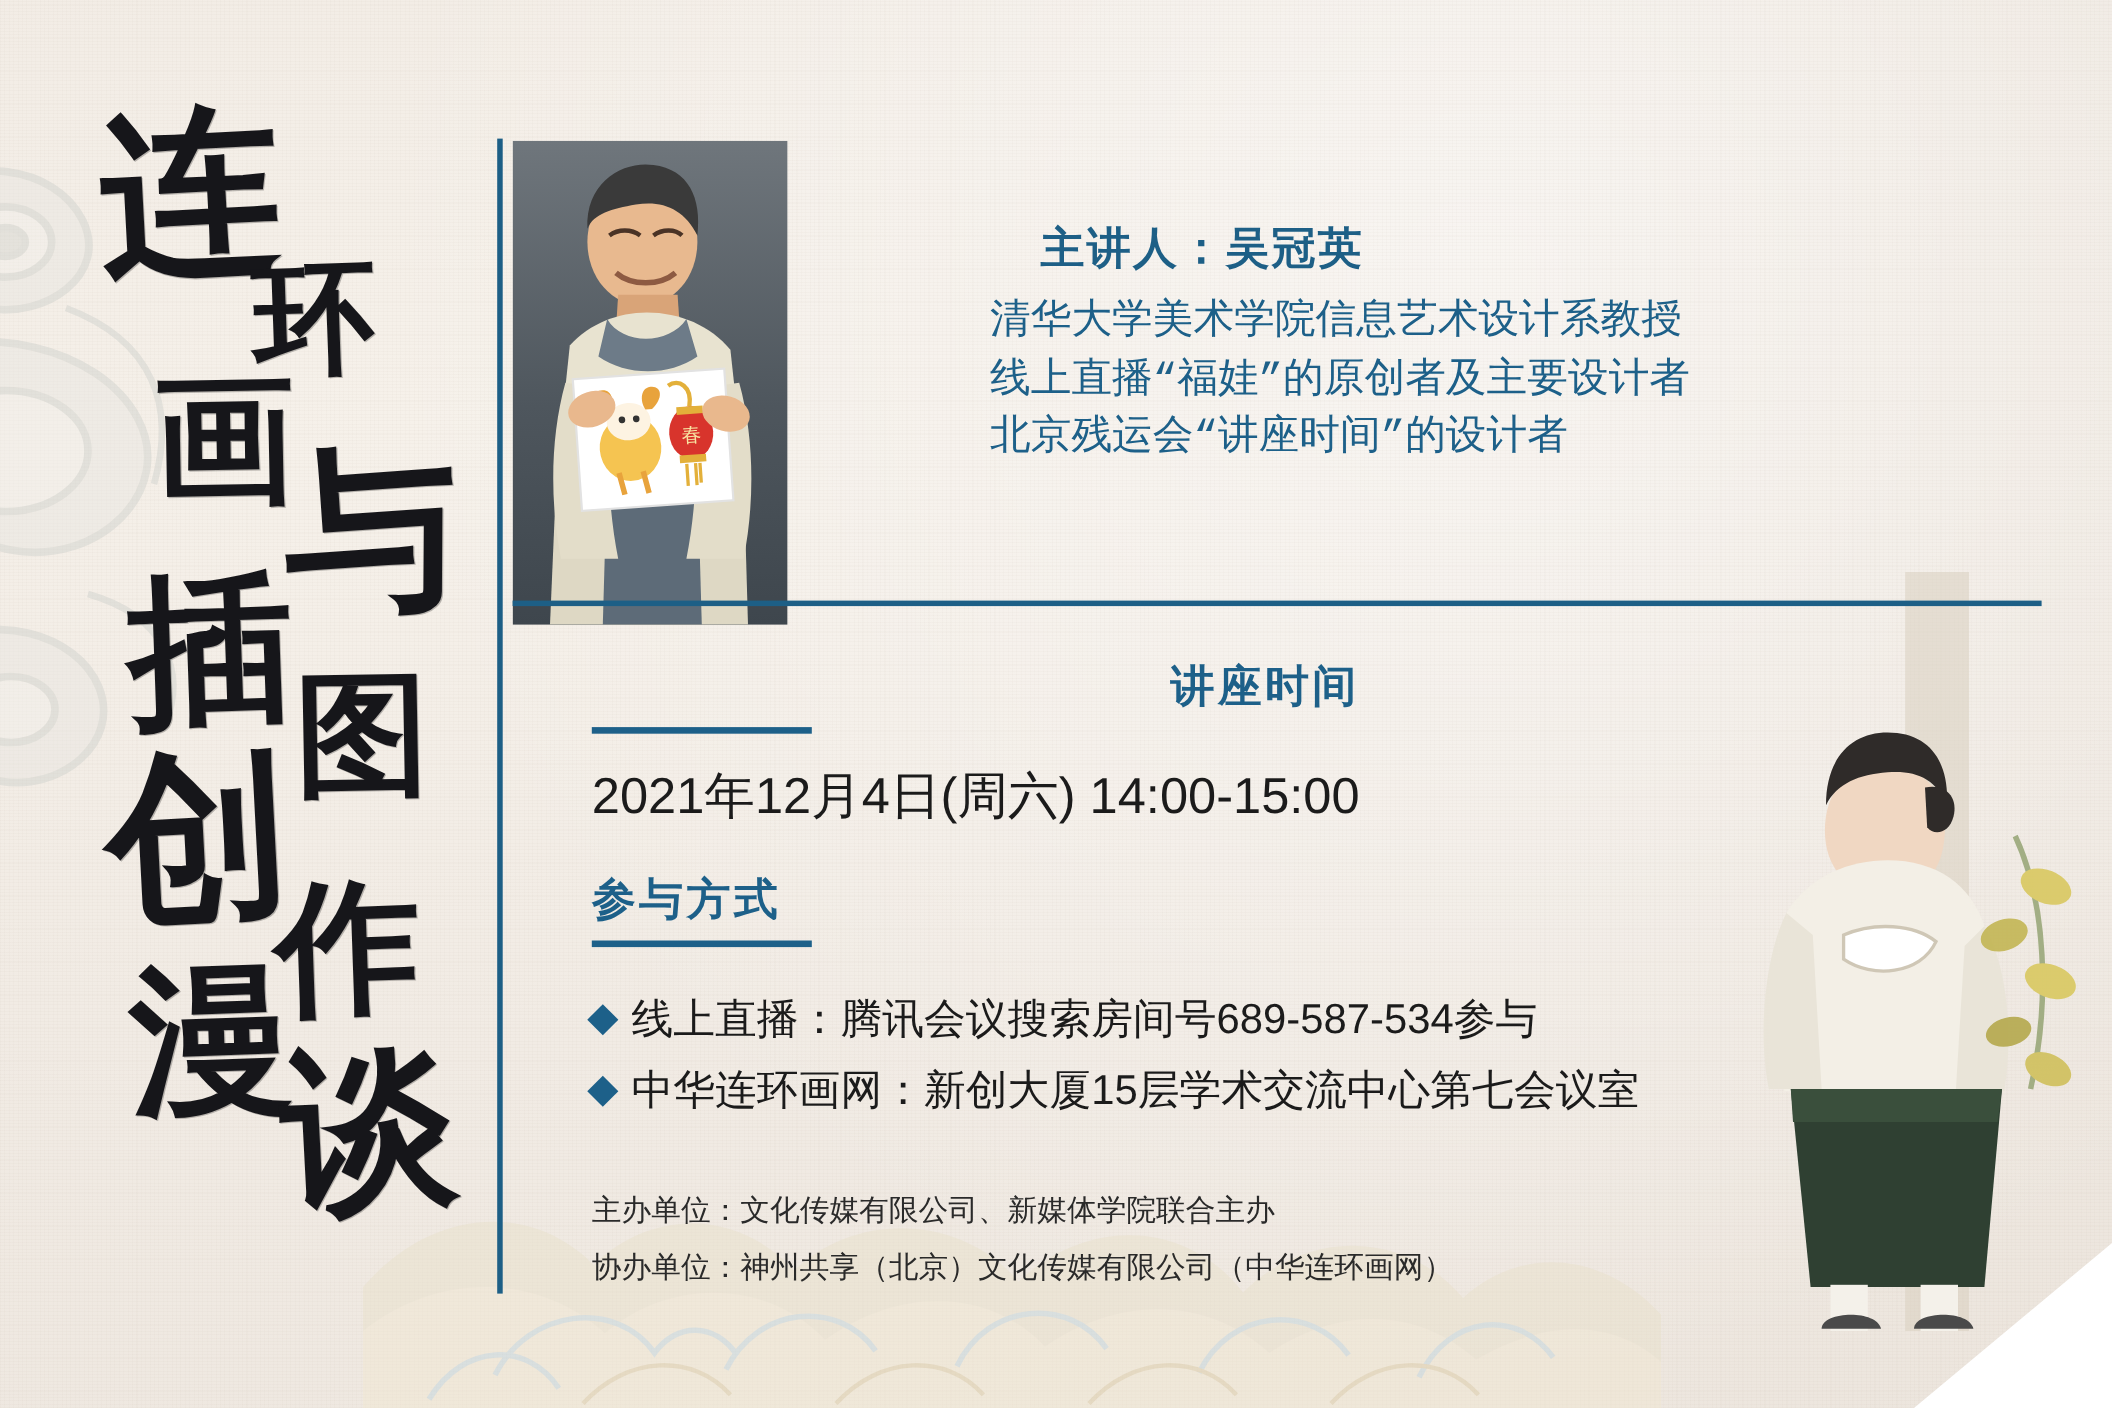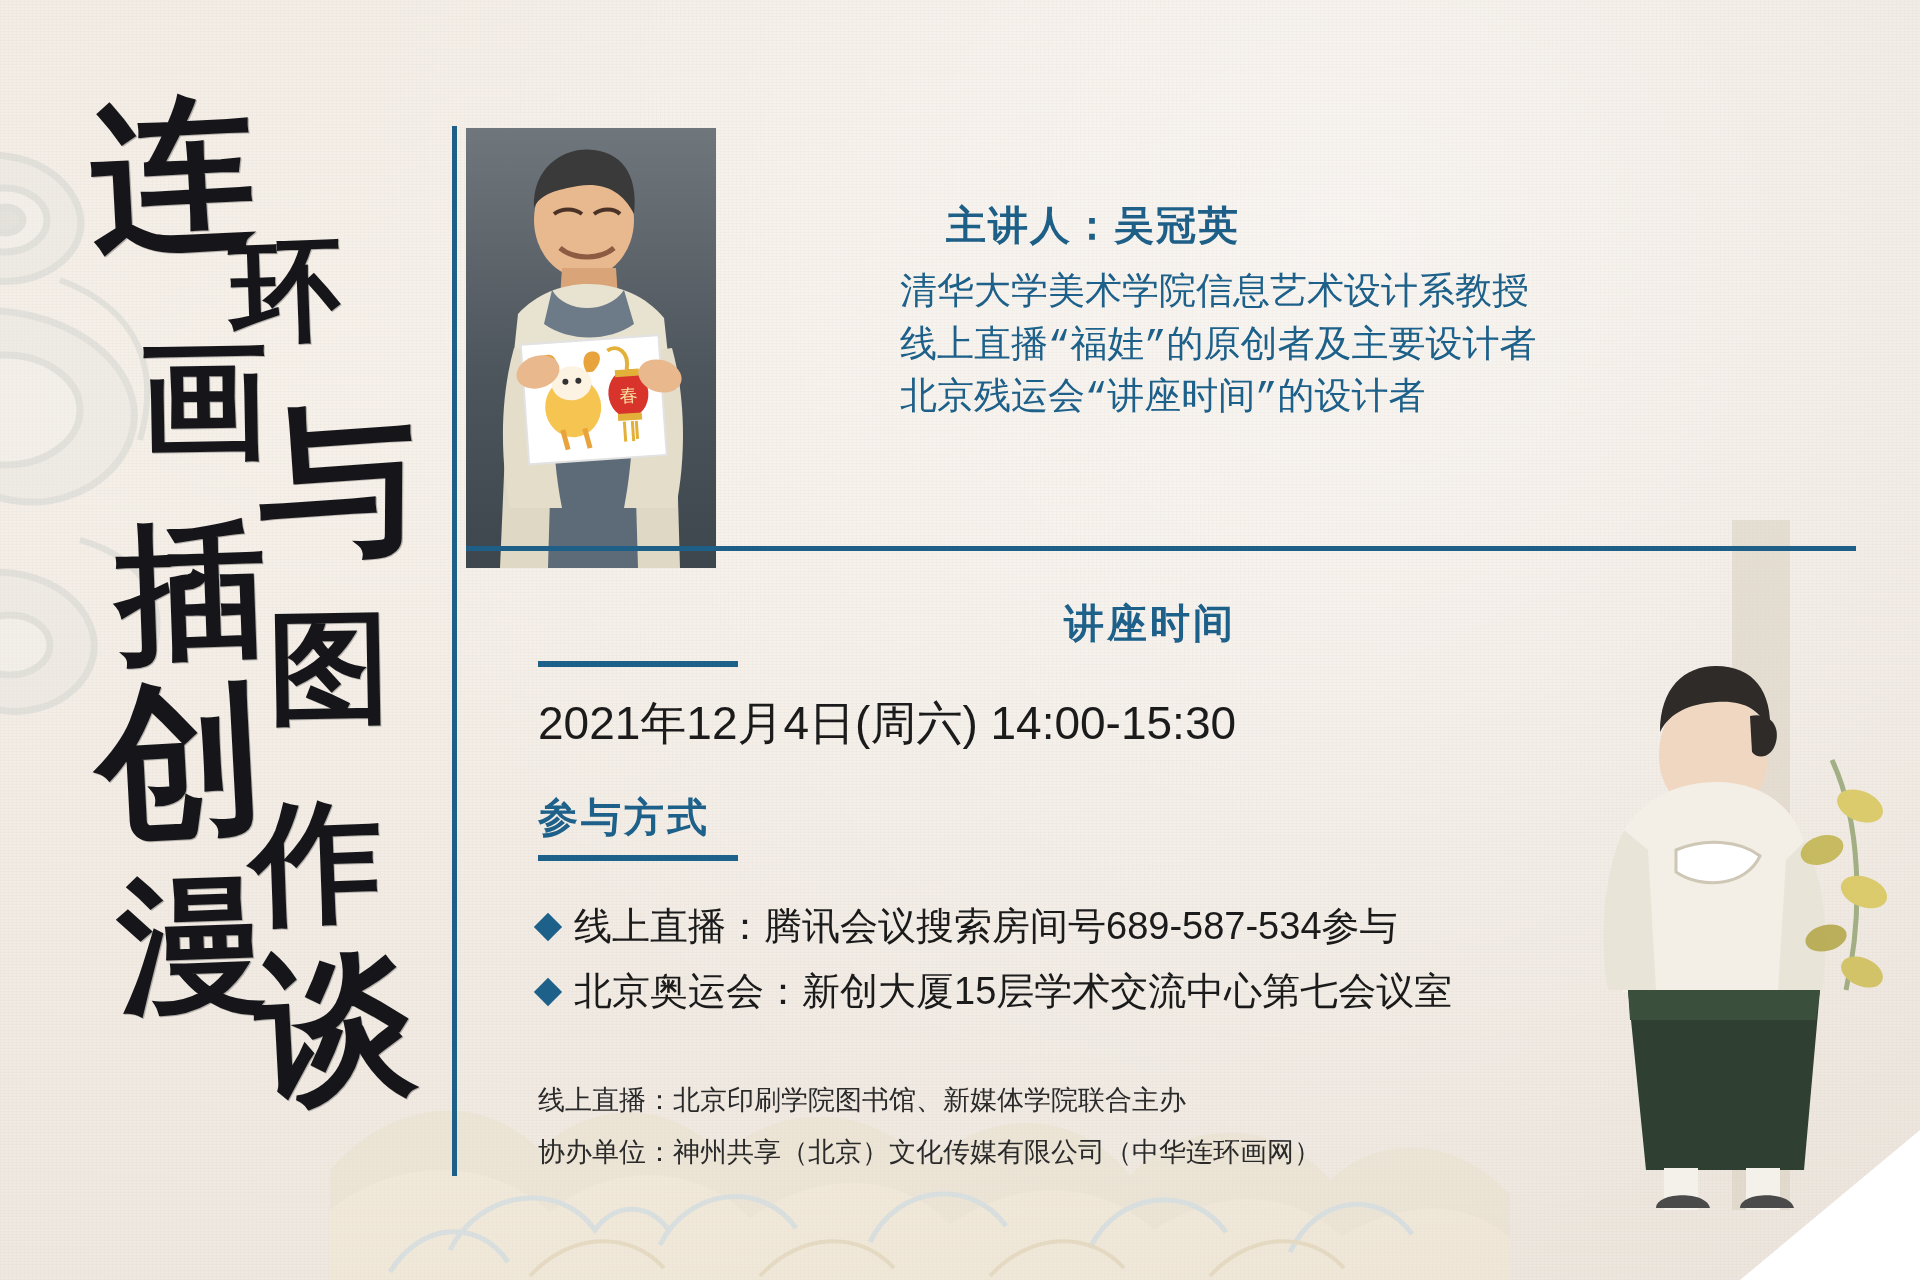--- a/index.html
+++ b/index.html
@@ -232,33 +232,33 @@
     <div class="sp-line">清华大学美术学院信息艺术设计系教授</div>
     <div class="sp-line">线上直播“福娃”的原创者及主要设计者</div>
     <div class="sp-line">北京残运会“讲座时间”的设计者</div>
   </div>
 
   <div class="hrule"></div>
 
   <div class="sec" style="top:596px;text-align:right;">
     <div class="sec-title">讲座时间</div>
     <div class="sec-underline"></div>
-    <div class="big-line" style="margin-top:26px;">2021年12月4日(周六) 14:00-15:30</div>
+    <div class="big-line" style="margin-top:26px;">2021年12月4日(周六) 14:00-15:00</div>
   </div>
 
   <div class="sec" style="top:790px;">
     <div class="sec-title">参与方式</div>
     <div class="sec-underline"></div>
     <div style="margin-top:40px;">
       <div class="bullet-row">
         <span class="dia"></span>
         <span>线上直播：腾讯会议搜索房间号689-587-534参与</span>
       </div>
       <div class="bullet-row">
         <span class="dia"></span>
-        <span>北京奥运会：新创大厦15层学术交流中心第七会议室</span>
+        <span>中华连环画网：新创大厦15层学术交流中心第七会议室</span>
       </div>
     </div>
   </div>
 
-  <div class="org" style="top:1076px;">线上直播：北京印刷学院图书馆、新媒体学院联合主办</div>
+  <div class="org" style="top:1076px;">主办单位：文化传媒有限公司、新媒体学院联合主办</div>
   <div class="org" style="top:1128px;">协办单位：神州共享（北京）文化传媒有限公司（中华连环画网）</div>
 </div>
 
 </body></html>

